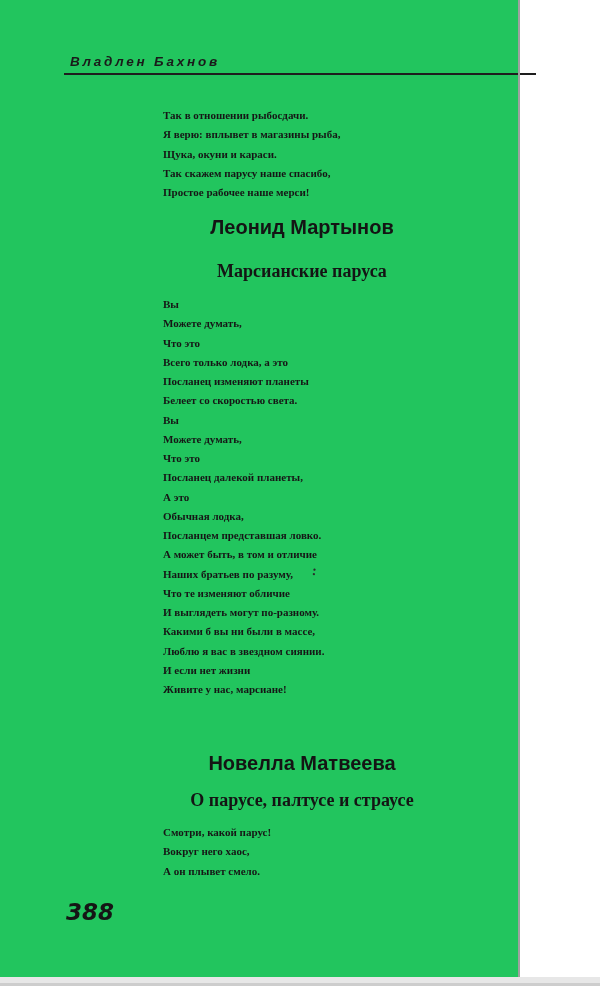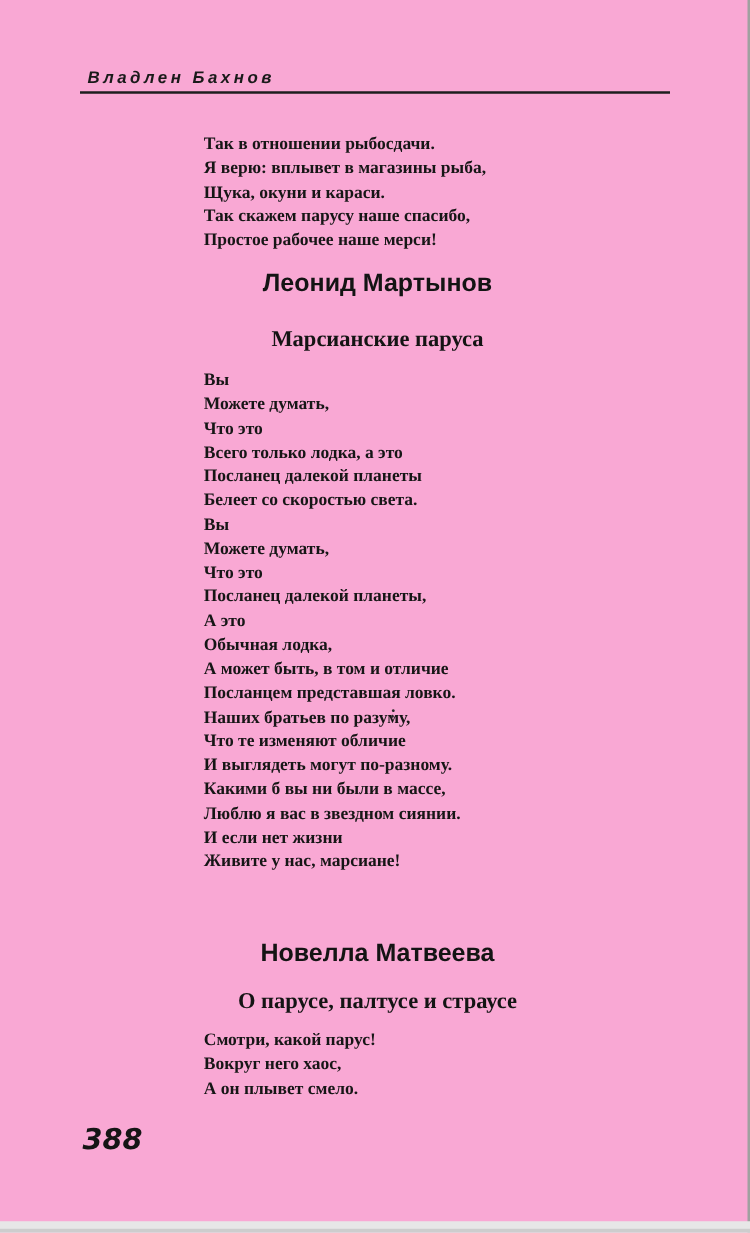--- a/index.html
+++ b/index.html
@@ -9,23 +9,23 @@
   }
   body {
     width: 600px;
     height: 986px;
     position: relative;
     overflow: hidden;
   }
   .page {
     position: absolute;
     left: 0; top: 0;
-    width: 600px;
+    width: 520px;
     height: 986px;
-    background: #f9a8d4;
+    background: #22c55e;
   }
   
   .running-header {
     position: absolute;
     left: 70px;
     top: 54px;
     font-family: "Liberation Sans", sans-serif;
     font-weight: bold;
     font-style: italic;
     font-size: 13.5px;
@@ -40,21 +40,21 @@
     width: 472px;
     height: 2px;
     background: #1e1e1e;
   }
   
   .stanza {
     position: absolute;
     left: 163px;
     font-family: "Liberation Serif", serif;
     font-weight: 700;
-    font-size: 14px;
+    font-size: 11px;
     line-height: 19.25px;
     color: #161616;
     white-space: nowrap;
   }
   .stanza-1 { top: 106px; }
   .stanza-2 { top: 295px; }
   .stanza-3 { top: 823px; }
   
   .author-heading {
     position: absolute;
@@ -148,30 +148,30 @@
 
   <h2 class="author-heading author-1">Леонид Мартынов</h2>
 
   <h3 class="poem-title title-1">Марсианские паруса</h3>
 
   <div class="stanza stanza-2">
       <div class="poem-line">Вы</div>
       <div class="poem-line">Можете думать,</div>
       <div class="poem-line">Что это</div>
       <div class="poem-line">Всего только лодка, а это</div>
-      <div class="poem-line">Посланец далекой планеты</div>
+      <div class="poem-line">Посланец изменяют планеты</div>
       <div class="poem-line">Белеет со скоростью света.</div>
       <div class="poem-line">Вы</div>
       <div class="poem-line">Можете думать,</div>
       <div class="poem-line">Что это</div>
       <div class="poem-line">Посланец далекой планеты,</div>
       <div class="poem-line">А это</div>
       <div class="poem-line">Обычная лодка,</div>
+      <div class="poem-line">Посланцем представшая ловко.</div>
       <div class="poem-line">А может быть, в том и отличие</div>
-      <div class="poem-line">Посланцем представшая ловко.</div>
       <div class="poem-line">Наших братьев по разуму,</div>
       <div class="poem-line">Что те изменяют обличие</div>
       <div class="poem-line">И выглядеть могут по-разному.</div>
       <div class="poem-line">Какими б вы ни были в массе,</div>
       <div class="poem-line">Люблю я вас в звездном сиянии.</div>
       <div class="poem-line">И если нет жизни</div>
       <div class="poem-line">Живите у нас, марсиане!</div>
     </div>
 
   <span class="artifact">:</span>

